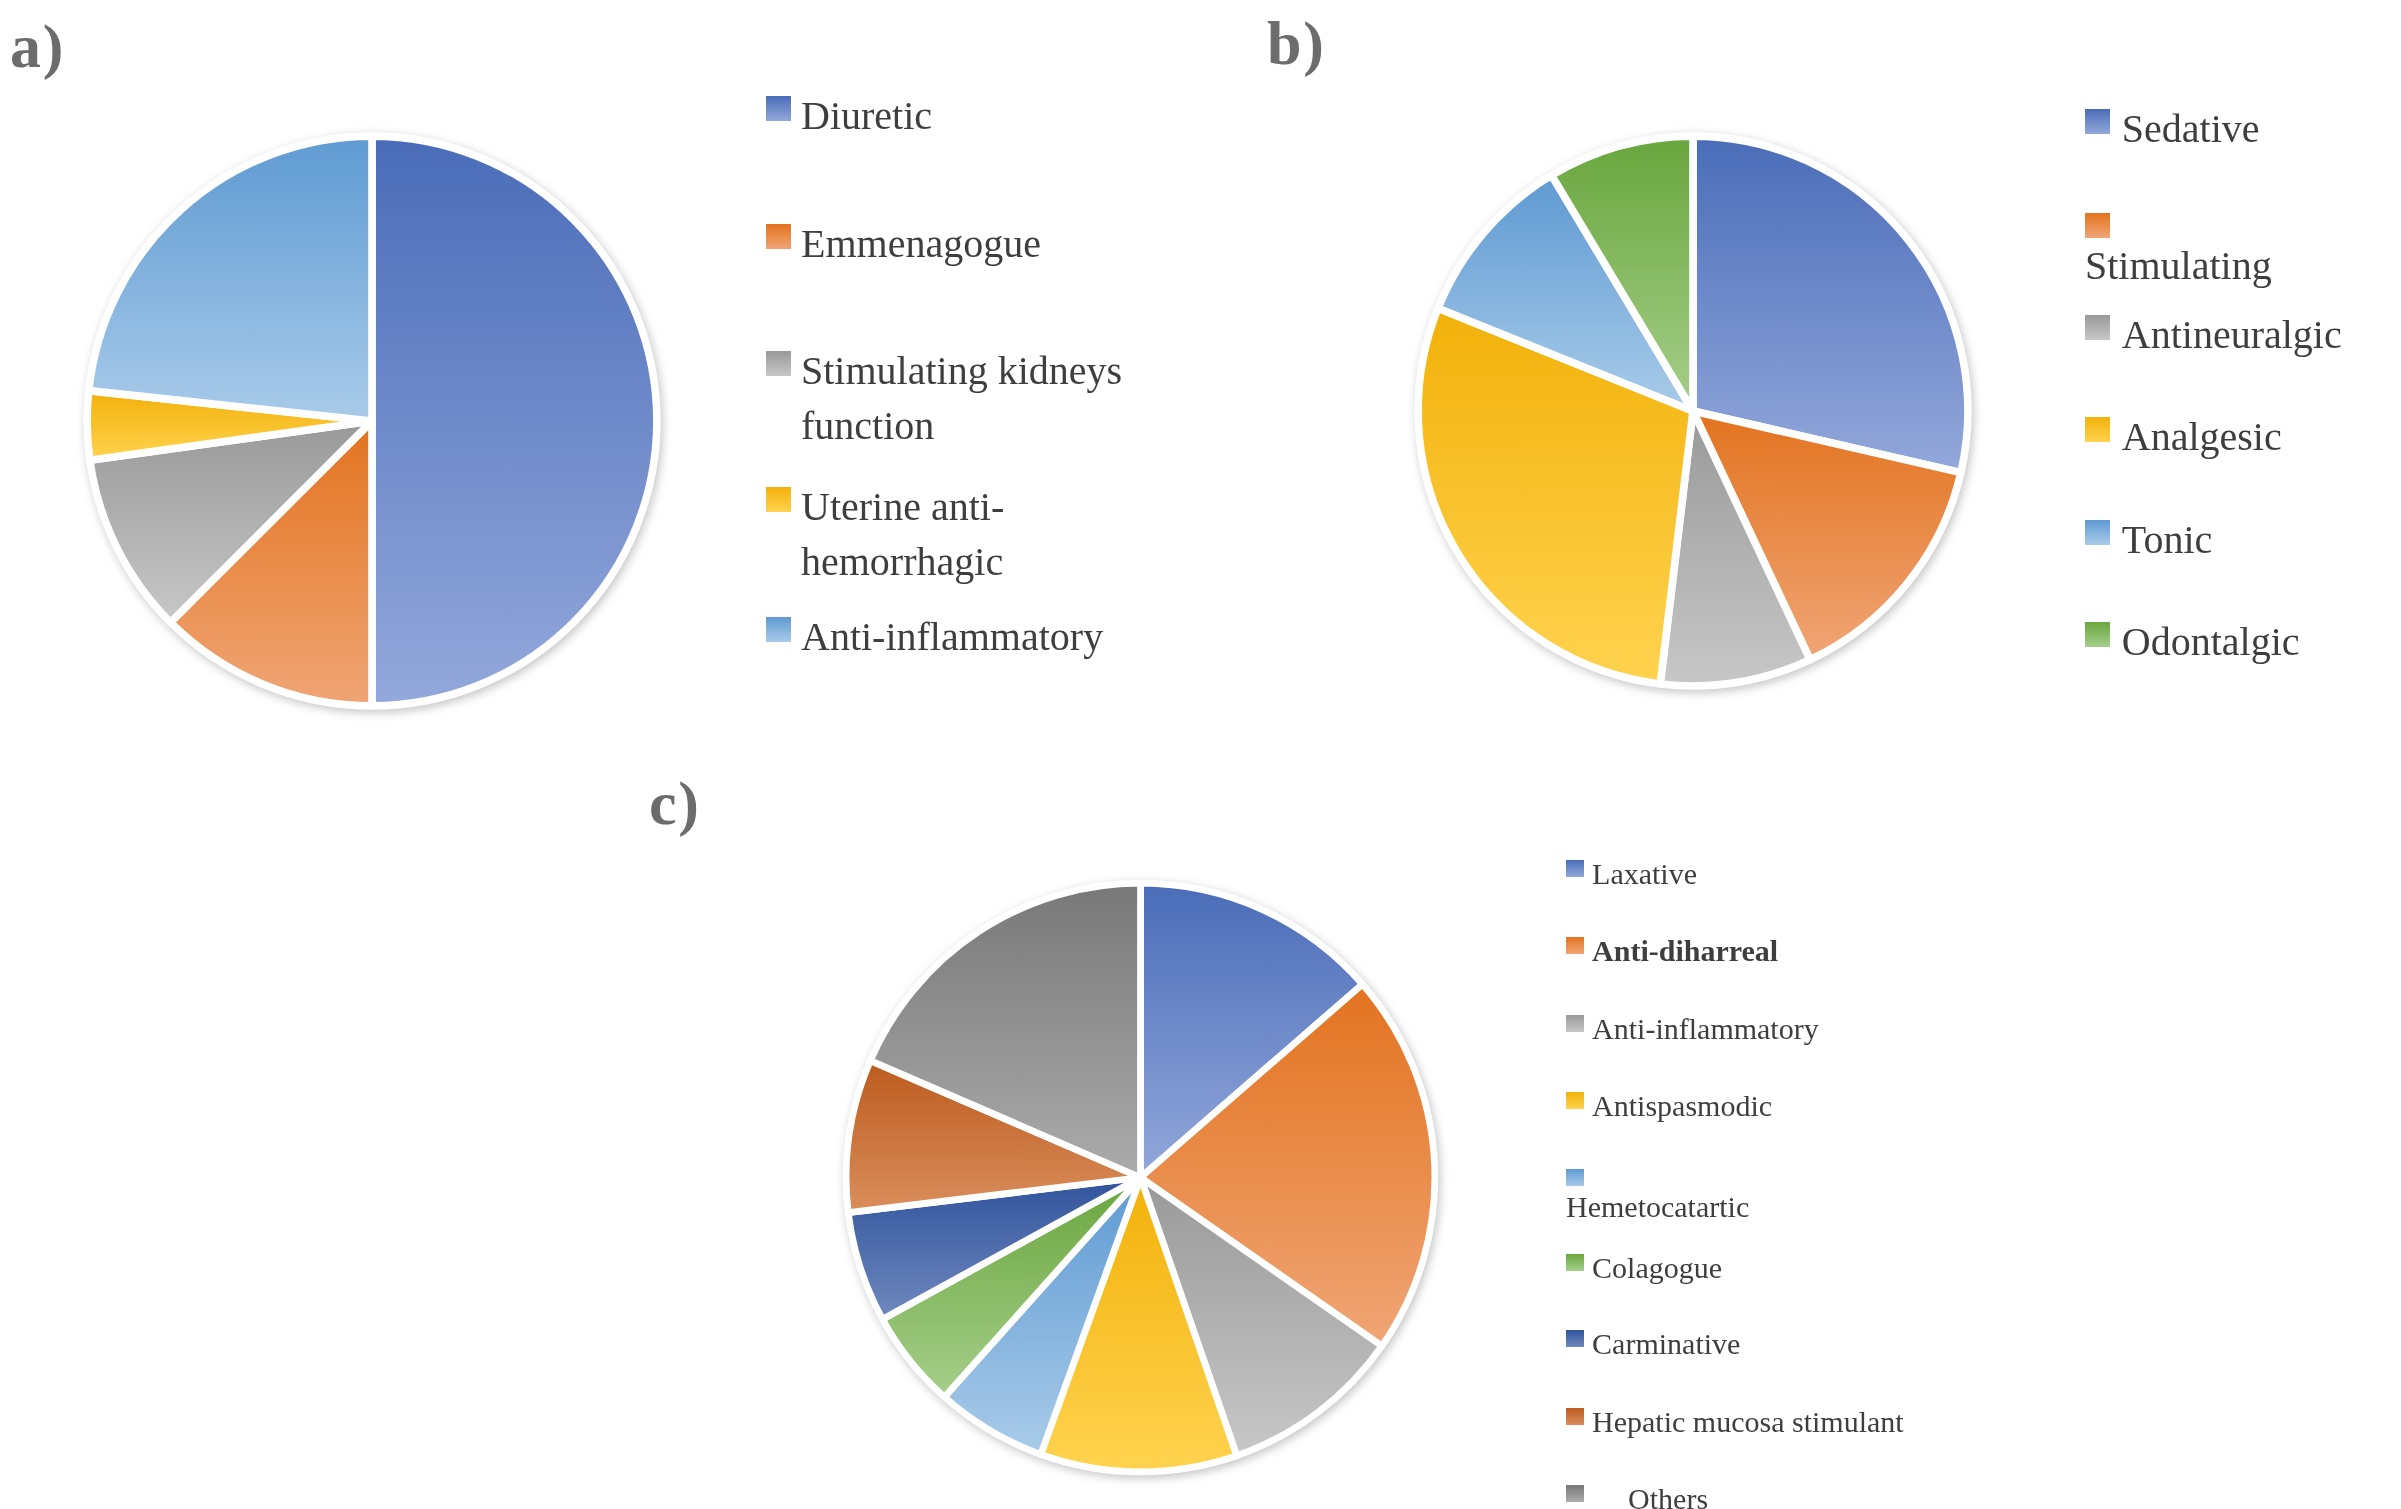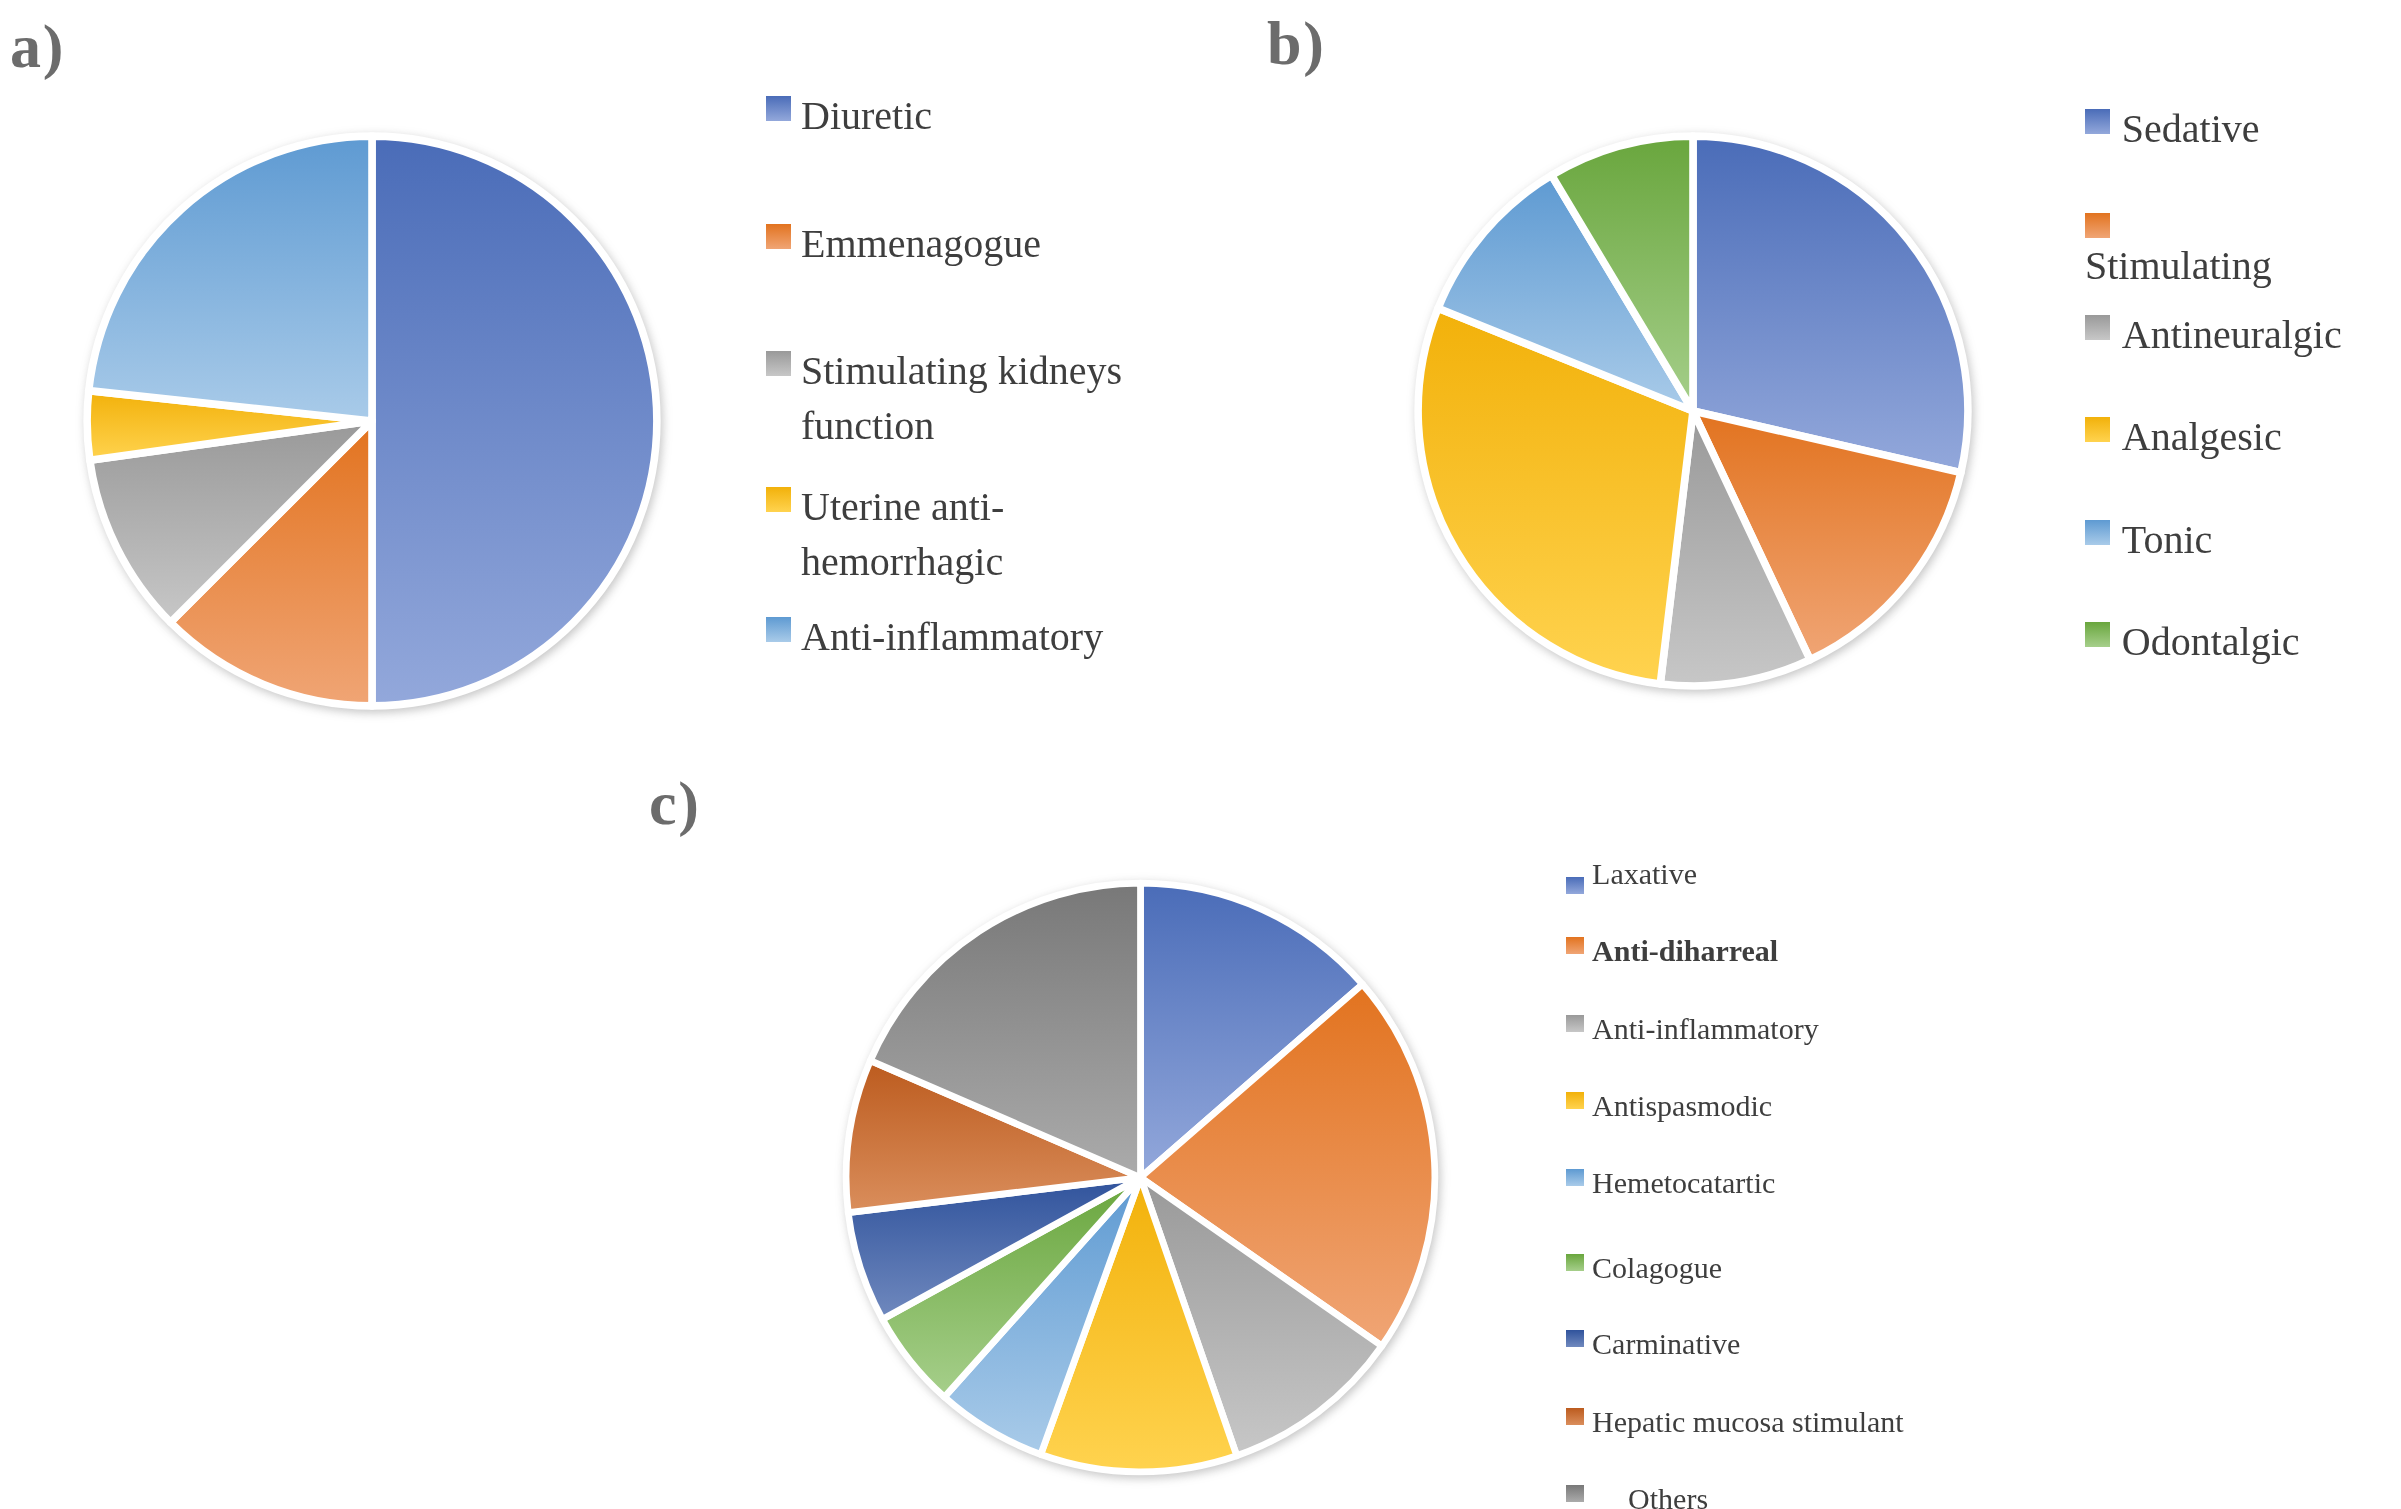--- a/index.html
+++ b/index.html
@@ -221,37 +221,37 @@
           <path d="M 361 361 L 647.16 560.78 A 349 349 0 0 1 475.08 690.83 Z" fill="url(#grad-2-2)" stroke="#ffffff" stroke-width="8" stroke-linejoin="round"></path>
           <path d="M 361 361 L 475.08 690.83 A 349 349 0 0 1 242.78 689.37 Z" fill="url(#grad-2-3)" stroke="#ffffff" stroke-width="8" stroke-linejoin="round"></path>
           <path d="M 361 361 L 242.78 689.37 A 349 349 0 0 1 128.56 621.33 Z" fill="url(#grad-2-4)" stroke="#ffffff" stroke-width="8" stroke-linejoin="round"></path>
           <path d="M 361 361 L 128.56 621.33 A 349 349 0 0 1 55.17 529.13 Z" fill="url(#grad-2-5)" stroke="#ffffff" stroke-width="8" stroke-linejoin="round"></path>
           <path d="M 361 361 L 55.17 529.13 A 349 349 0 0 1 14.48 402.56 Z" fill="url(#grad-2-6)" stroke="#ffffff" stroke-width="8" stroke-linejoin="round"></path>
           <path d="M 361 361 L 14.48 402.56 A 349 349 0 0 1 40.70 222.40 Z" fill="url(#grad-2-7)" stroke="#ffffff" stroke-width="8" stroke-linejoin="round"></path>
           <path d="M 361 361 L 40.70 222.40 A 349 349 0 0 1 361.00 12.00 Z" fill="url(#grad-2-8)" stroke="#ffffff" stroke-width="8" stroke-linejoin="round"></path>
         </svg>
       </div>
     <div class="legend">
-        <div class="legend-item" style="left: 1566px; top: 819px; width: 641px; font-size: 30px; align-items: flex-end;">
+        <div class="legend-item" style="left: 1566px; top: 819px; width: 641px; font-size: 30px;">
           <span class="legend-swatch" style="width: 17.7px; height: 17.7px; margin-top: 6.7px; margin-right: 8.4px; background: linear-gradient(rgb(74, 108, 184), rgb(147, 168, 219));"></span>
           <span class="legend-text">Laxative</span>
         </div>
         <div class="legend-item" style="left: 1566px; top: 896px; width: 641px; font-size: 30px; font-weight: bold;">
           <span class="legend-swatch" style="width: 17.7px; height: 17.7px; margin-top: 6.7px; margin-right: 8.4px; background: linear-gradient(rgb(226, 115, 31), rgb(240, 165, 117));"></span>
           <span class="legend-text">Anti-diharreal</span>
         </div>
         <div class="legend-item" style="left: 1566px; top: 974px; width: 641px; font-size: 30px;">
           <span class="legend-swatch" style="width: 17.7px; height: 17.7px; margin-top: 6.7px; margin-right: 8.4px; background: linear-gradient(rgb(153, 153, 153), rgb(199, 199, 199));"></span>
           <span class="legend-text">Anti-inflammatory</span>
         </div>
         <div class="legend-item" style="left: 1566px; top: 1051px; width: 641px; font-size: 30px;">
           <span class="legend-swatch" style="width: 17.7px; height: 17.7px; margin-top: 6.7px; margin-right: 8.4px; background: linear-gradient(rgb(242, 177, 10), rgb(255, 211, 79));"></span>
           <span class="legend-text">Antispasmodic</span>
         </div>
-        <div class="legend-item" style="left: 1566px; top: 1128px; width: 641px; font-size: 30px;">
+        <div class="legend-item" style="left: 1566px; top: 1128px; width: 641px; font-size: 30px; flex-direction: column;">
           <span class="legend-swatch" style="width: 17.7px; height: 17.7px; margin-top: 6.7px; margin-right: 8.4px; background: linear-gradient(rgb(94, 154, 210), rgb(169, 203, 233));"></span>
           <span class="legend-text">Hemetocatartic</span>
         </div>
         <div class="legend-item" style="left: 1566px; top: 1213px; width: 641px; font-size: 30px;">
           <span class="legend-swatch" style="width: 17.7px; height: 17.7px; margin-top: 6.7px; margin-right: 8.4px; background: linear-gradient(rgb(105, 166, 61), rgb(166, 207, 139));"></span>
           <span class="legend-text">Colagogue</span>
         </div>
         <div class="legend-item" style="left: 1566px; top: 1289px; width: 641px; font-size: 30px;">
           <span class="legend-swatch" style="width: 17.7px; height: 17.7px; margin-top: 6.7px; margin-right: 8.4px; background: linear-gradient(rgb(48, 83, 156), rgb(112, 137, 190));"></span>
           <span class="legend-text">Carminative</span>

